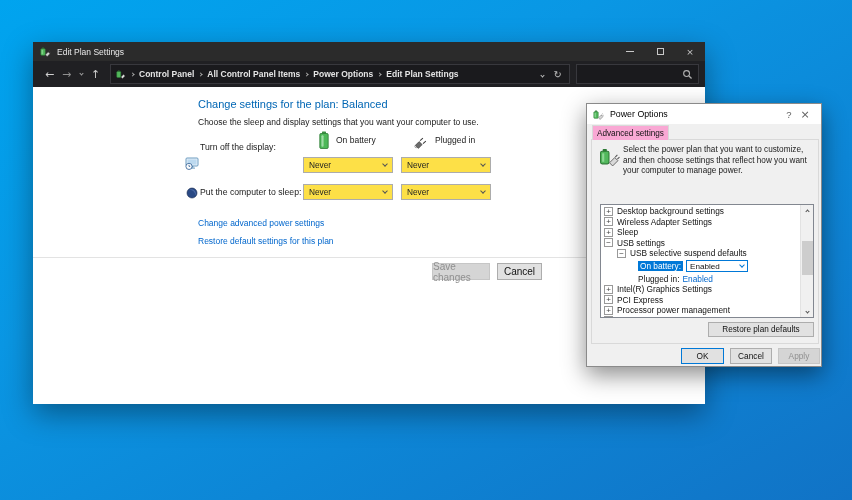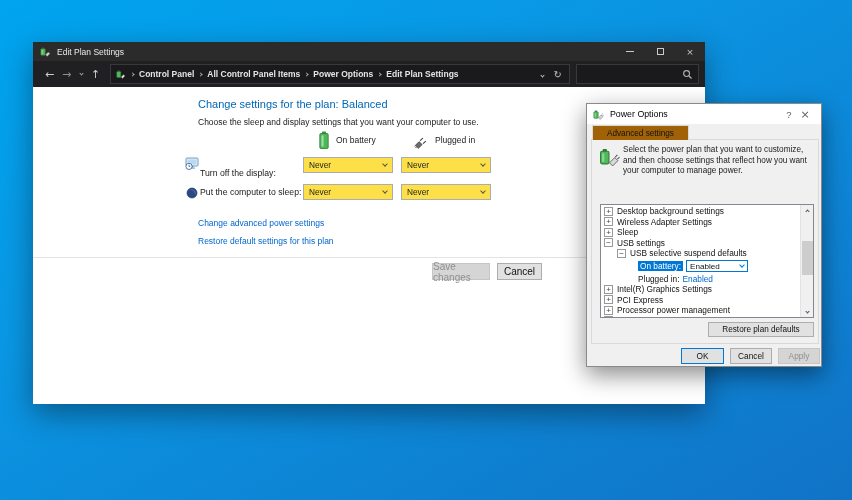--- a/index.html
+++ b/index.html
@@ -57,21 +57,21 @@
   .btn.disabled { background:#d5d5d5; border-color:#c6c6c6; color:#8f8f8f; }
   .save-btn { position:absolute; left:399px; top:176px; width:58px; height:17px; }
   .cancel-btn { position:absolute; left:464px; top:176px; width:45px; height:17px; }
 
   
   .dlg { position:absolute; left:586px; top:103px; width:236px; height:264px; background:#f0f0f0;
     border:1px solid #8a8a8a; box-shadow:0 8px 22px rgba(0,0,0,.45); }
   .dlg-titlebar { height:20px; background:#fff; display:flex; align-items:center; padding:0 8px 0 6px; }
   .dlg-titlebar .title { font-size:8.8px; color:#000; margin-left:6px; flex:1; }
   .dlg-tb-btn { color:#5f5f5f; font-size:9.5px; width:16px; text-align:center; }
-  .tab { position:absolute; left:5px; top:21px; height:15px; padding:0 14px; background:#a16207;
+  .tab { position:absolute; left:5px; top:21px; height:15px; padding:0 4px; background:#f9a8d4;
     border:1px solid #d9d9d9; border-bottom:none; font-size:8.2px; color:#111;
     display:flex; align-items:center; z-index:2; }
   .page { position:absolute; left:4px; top:35px; width:228px; height:205px; border:1px solid #d9d9d9; background:#f0f0f0; }
   .desc { position:absolute; left:31px; top:5px; width:190px; font-size:8.2px; line-height:1.3; color:#1a1a1a; }
   .plan-combo { position:absolute; left:8px; top:44px; width:141px; height:15px; background:#fff;
     border:1px solid #7a7a7a; display:flex; align-items:center; justify-content:space-between;
     padding:0 4px; font-size:8.2px; color:#111; }
   .plan-combo .chev { color:#444; margin-top:-2px; }
 
   .tree { position:absolute; left:8px; top:64px; width:214px; height:114px; background:#fff;
@@ -204,21 +204,21 @@
       <span class="icon-abs" style="left:152px; top:70px;">
         <svg width="14" height="14" viewBox="0 0 14 14">
             <rect x="1" y="1" width="12" height="8" rx="1" fill="#eaf3fb" stroke="#6d9cc0"></rect>
             <rect x="2.4" y="2.4" width="9.2" height="5.2" fill="#bcd9ef"></rect>
             <rect x="5.6" y="9" width="2.8" height="1.6" fill="#6d9cc0"></rect>
             <rect x="4" y="10.6" width="6" height="1" fill="#6d9cc0"></rect>
             <circle cx="4" cy="9.4" r="3.1" fill="#fdfdfd" stroke="#2f5e94" stroke-width="0.8"></circle>
             <path d="M4 7.8 v1.6 h1.2" fill="none" stroke="#2f5e94" stroke-width="0.8"></path>
           </svg>
       </span>
-      <div class="setting-label" style="top:81px;">Turn off the display:</div>
+      <div class="setting-label" style="top:55px;">Turn off the display:</div>
       <div class="sel" style="left:270px; top:70px;">
         <span>Never</span>
         <span class="chev"></span>
       </div>
       <div class="sel" style="left:368px; top:70px;">
         <span>Never</span>
         <span class="chev"></span>
       </div>
 
       <span class="icon-abs" style="left:153px; top:98px;">

